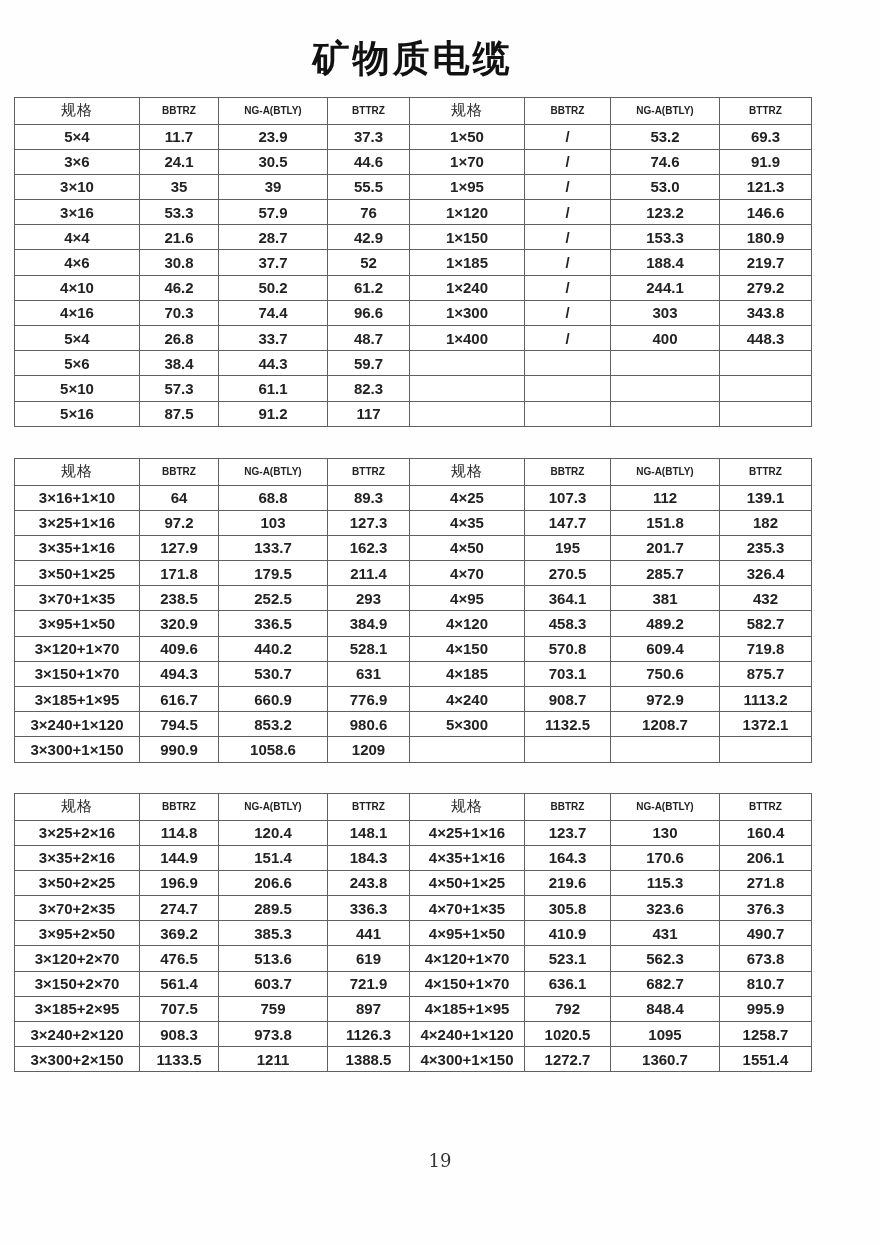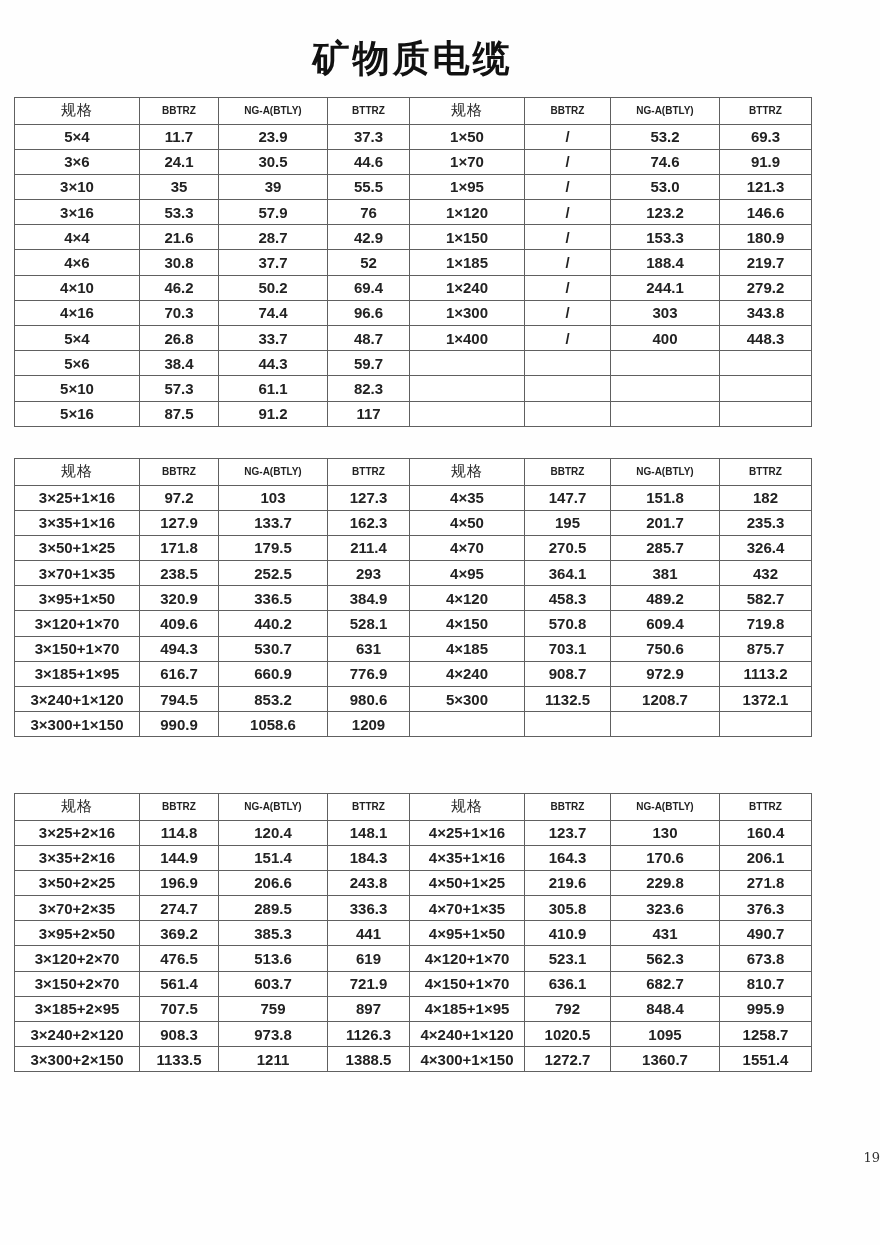--- a/index.html
+++ b/index.html
@@ -52,23 +52,23 @@
   .price-table th.spec-h{
     font-family:"DejaVu Serif","Liberation Serif",serif;
     font-weight:normal;
     font-size:15px;
     color:#2a2a2a;
     letter-spacing:1px;
   }
   .page-number{
     position:absolute;
     left:0;top:1150px;width:880px;
-    text-align:right;
+    text-align:center;
     font-family:"DejaVu Serif","Liberation Serif",serif;
-    font-size:13px;
+    font-size:18px;
     color:#333;
   }
 </style>
 </head>
 <body>
 
 <div class="page">
 
   <h1 class="doc-title">矿物质电缆</h1>
 
@@ -153,21 +153,21 @@
           <td>52</td>
           <td>1×185</td>
           <td>/</td>
           <td>188.4</td>
           <td>219.7</td>
         </tr>
         <tr>
           <td>4×10</td>
           <td>46.2</td>
           <td>50.2</td>
-          <td>69.4</td>
+          <td>61.2</td>
           <td>1×240</td>
           <td>/</td>
           <td>244.1</td>
           <td>279.2</td>
         </tr>
         <tr>
           <td>4×16</td>
           <td>70.3</td>
           <td>74.4</td>
           <td>96.6</td>
@@ -236,20 +236,30 @@
           <th>BBTRZ</th>
           <th>NG-A(BTLY)</th>
           <th>BTTRZ</th>
           <th class="spec-h">规格</th>
           <th>BBTRZ</th>
           <th>NG-A(BTLY)</th>
           <th>BTTRZ</th>
         </tr>
       </thead>
     <tbody>
+        <tr>
+          <td>3×16+1×10</td>
+          <td>64</td>
+          <td>68.8</td>
+          <td>89.3</td>
+          <td>4×25</td>
+          <td>107.3</td>
+          <td>112</td>
+          <td>139.1</td>
+        </tr>
         <tr>
           <td>3×25+1×16</td>
           <td>97.2</td>
           <td>103</td>
           <td>127.3</td>
           <td>4×35</td>
           <td>147.7</td>
           <td>151.8</td>
           <td>182</td>
         </tr>
@@ -390,21 +400,21 @@
           <td>170.6</td>
           <td>206.1</td>
         </tr>
         <tr>
           <td>3×50+2×25</td>
           <td>196.9</td>
           <td>206.6</td>
           <td>243.8</td>
           <td>4×50+1×25</td>
           <td>219.6</td>
-          <td>229.8</td>
+          <td>115.3</td>
           <td>271.8</td>
         </tr>
         <tr>
           <td>3×70+2×35</td>
           <td>274.7</td>
           <td>289.5</td>
           <td>336.3</td>
           <td>4×70+1×35</td>
           <td>305.8</td>
           <td>323.6</td>

